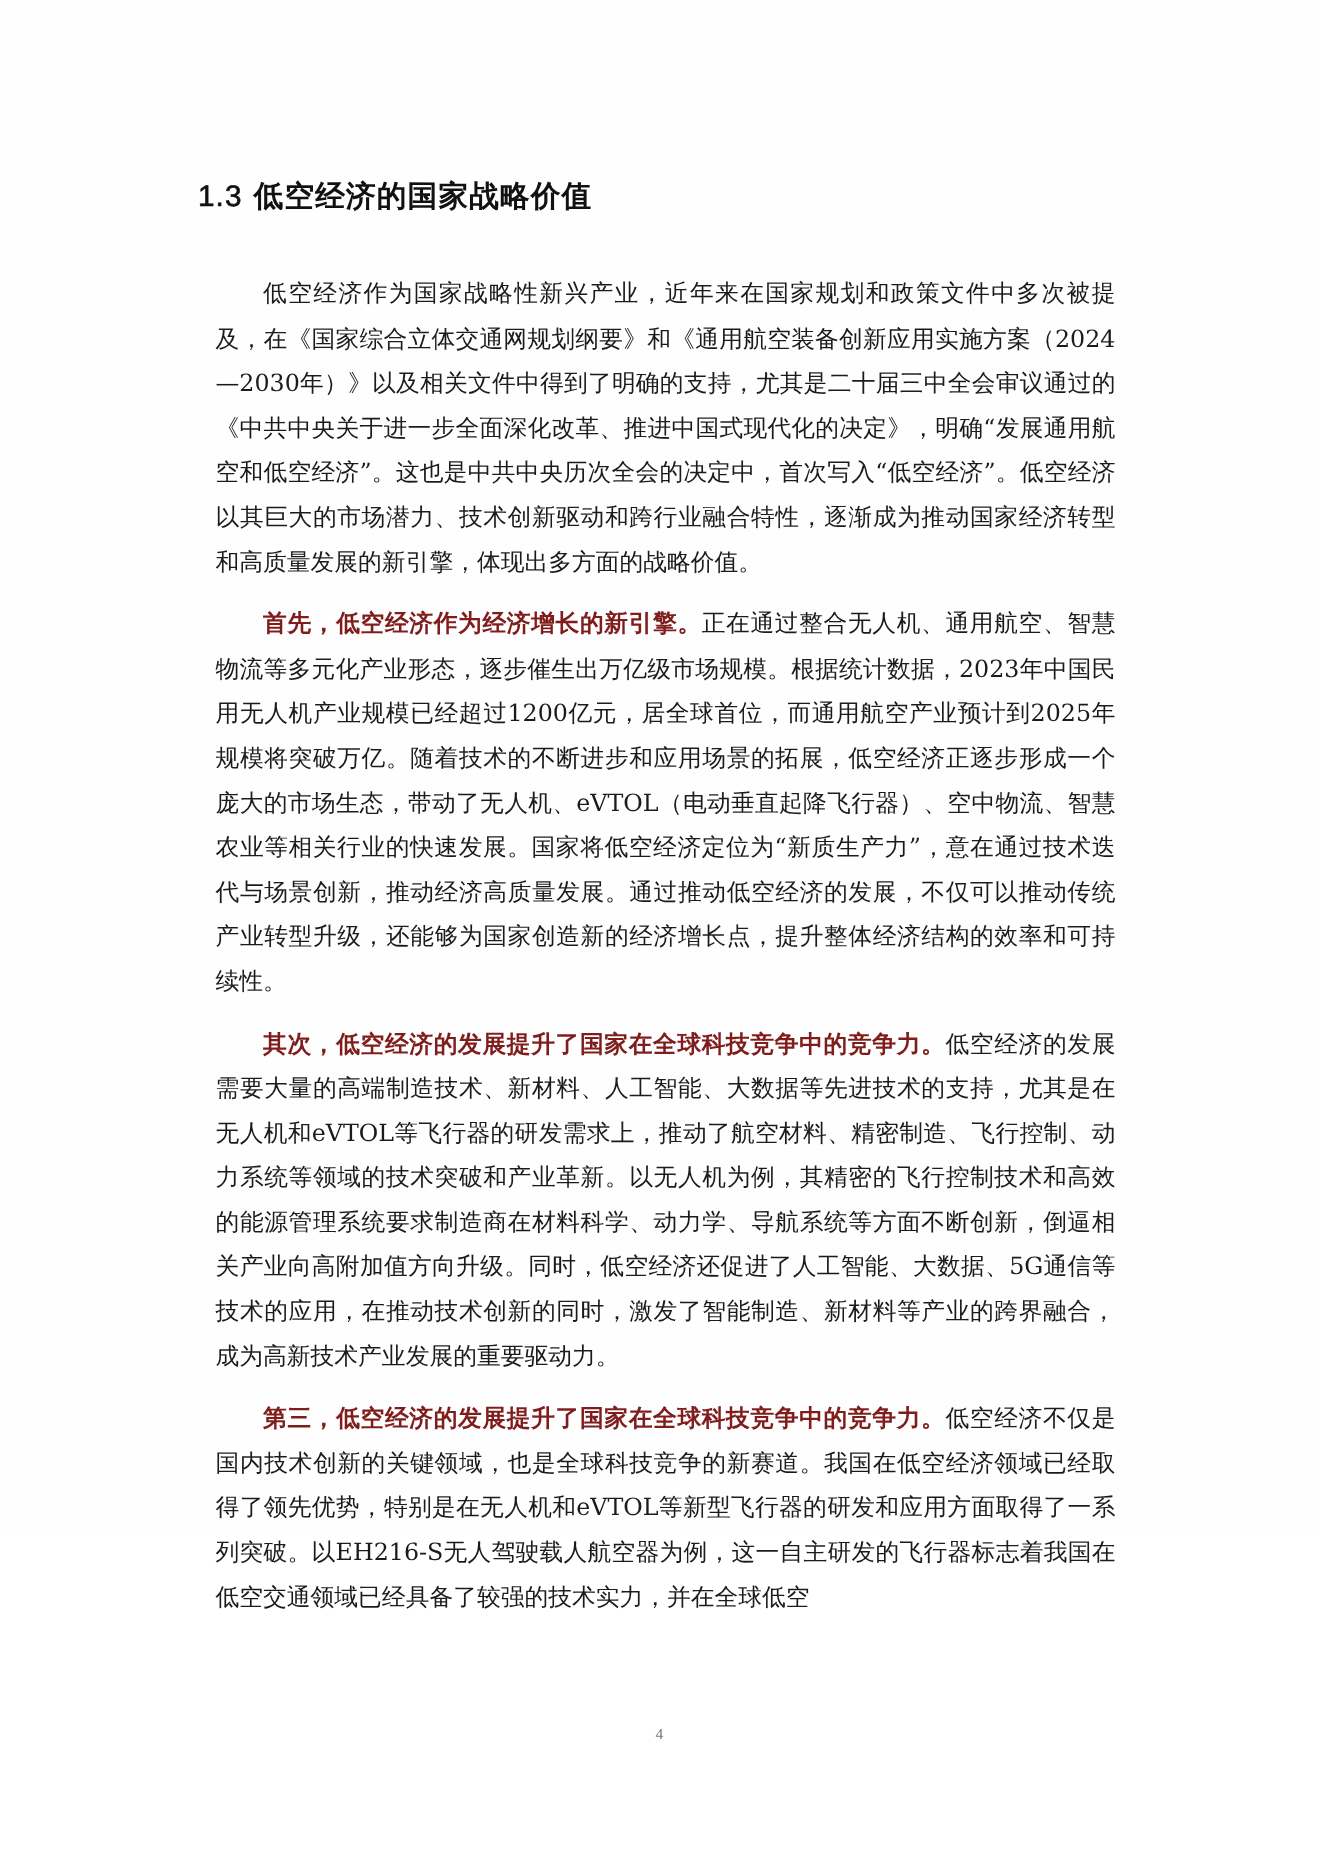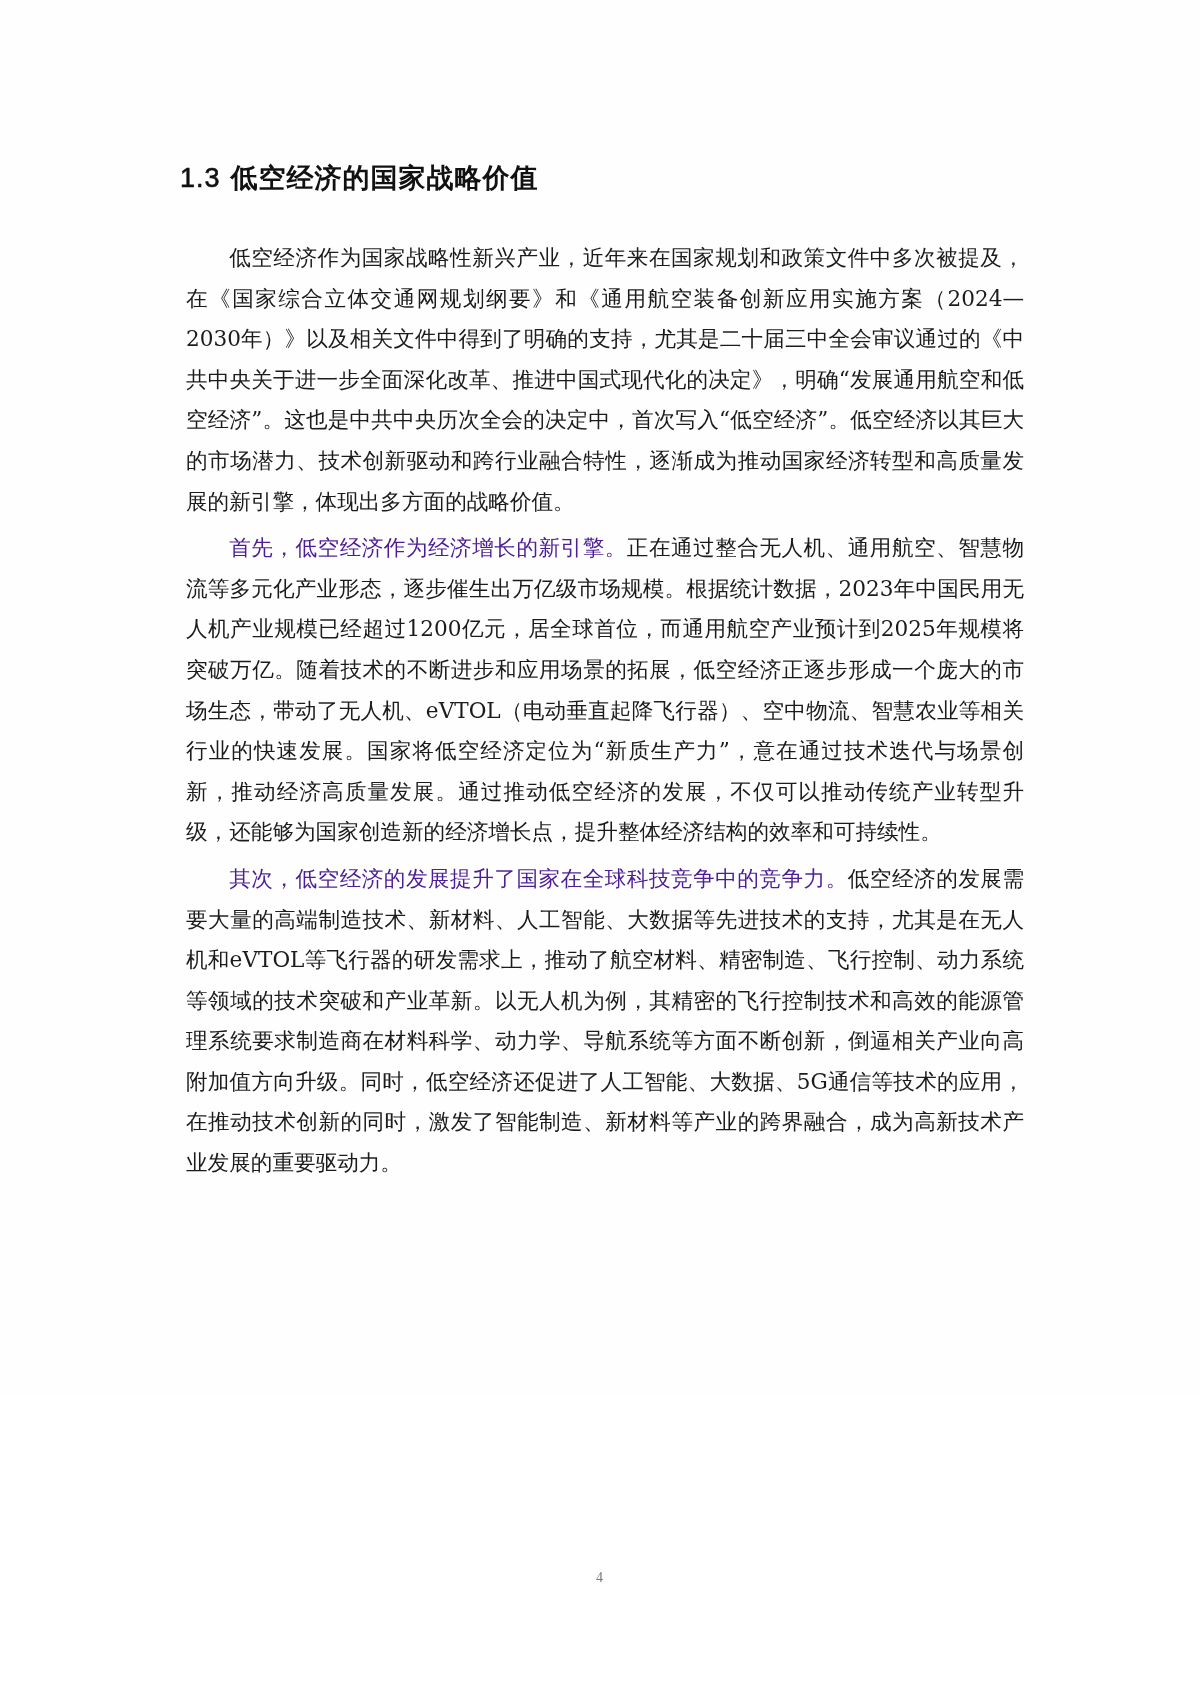--- a/index.html
+++ b/index.html
@@ -43,32 +43,32 @@
     position: absolute;
     left: 180px;
     top: 232px;
     width: 850px;
     font-family: "DejaVu Serif", "Liberation Serif", serif;
     font-size: 21.6px;
     line-height: 40.6px;
     color: #1b1b1b;
   }
   .para {
-    margin: 6px;
+    margin: 16px;
     text-indent: 2em;
     text-align: justify;
     text-align-last: left;
   }
   .para + .para {
     margin-top: 3px;
   }
   .para .lead {
     font-family: "DejaVu Sans", "Liberation Sans", sans-serif;
-    font-weight: normal;
-    color: #4c1d95;
+    font-weight: bold;
+    color: #7f1d1d;
   }
   .page-number {
     position: absolute;
     left: 596px;
     top: 1570px;
     font-family: "Liberation Serif", serif;
     font-size: 14px;
     color: #777;
   }
 </style>
@@ -78,17 +78,18 @@
 <div class="page">
 
   <h2 class="section-title">
     <span class="num">1.3</span><span>低空经济的国家战略价值</span>
   </h2>
 
   <div class="body-text">
     <p class="para"><span class="lead"></span><span>低空经济作为国家战略性新兴产业，近年来在国家规划和政策文件中多次被提及，在《国家综合立体交通网规划纲要》和《通用航空装备创新应用实施方案（2024—2030年）》以及相关文件中得到了明确的支持，尤其是二十届三中全会审议通过的《中共中央关于进一步全面深化改革、推进中国式现代化的决定》，明确“发展通用航空和低空经济”。这也是中共中央历次全会的决定中，首次写入“低空经济”。低空经济以其巨大的市场潜力、技术创新驱动和跨行业融合特性，逐渐成为推动国家经济转型和高质量发展的新引擎，体现出多方面的战略价值。</span></p>
     <p class="para"><span class="lead">首先，低空经济作为经济增长的新引擎。</span><span>正在通过整合无人机、通用航空、智慧物流等多元化产业形态，逐步催生出万亿级市场规模。根据统计数据，2023年中国民用无人机产业规模已经超过1200亿元，居全球首位，而通用航空产业预计到2025年规模将突破万亿。随着技术的不断进步和应用场景的拓展，低空经济正逐步形成一个庞大的市场生态，带动了无人机、eVTOL（电动垂直起降飞行器）、空中物流、智慧农业等相关行业的快速发展。国家将低空经济定位为“新质生产力”，意在通过技术迭代与场景创新，推动经济高质量发展。通过推动低空经济的发展，不仅可以推动传统产业转型升级，还能够为国家创造新的经济增长点，提升整体经济结构的效率和可持续性。</span></p>
     <p class="para"><span class="lead">其次，低空经济的发展提升了国家在全球科技竞争中的竞争力。</span><span>低空经济的发展需要大量的高端制造技术、新材料、人工智能、大数据等先进技术的支持，尤其是在无人机和eVTOL等飞行器的研发需求上，推动了航空材料、精密制造、飞行控制、动力系统等领域的技术突破和产业革新。以无人机为例，其精密的飞行控制技术和高效的能源管理系统要求制造商在材料科学、动力学、导航系统等方面不断创新，倒逼相关产业向高附加值方向升级。同时，低空经济还促进了人工智能、大数据、5G通信等技术的应用，在推动技术创新的同时，激发了智能制造、新材料等产业的跨界融合，成为高新技术产业发展的重要驱动力。</span></p>
+    <p class="para"><span class="lead">第三，低空经济的发展提升了国家在全球科技竞争中的竞争力。</span><span>低空经济不仅是国内技术创新的关键领域，也是全球科技竞争的新赛道。我国在低空经济领域已经取得了领先优势，特别是在无人机和eVTOL等新型飞行器的研发和应用方面取得了一系列突破。以EH216-S无人驾驶载人航空器为例，这一自主研发的飞行器标志着我国在低空交通领域已经具备了较强的技术实力，并在全球低空</span></p>
   </div>
 
   <div class="page-number">4</div>
 
 </div>
 
 </body></html>

